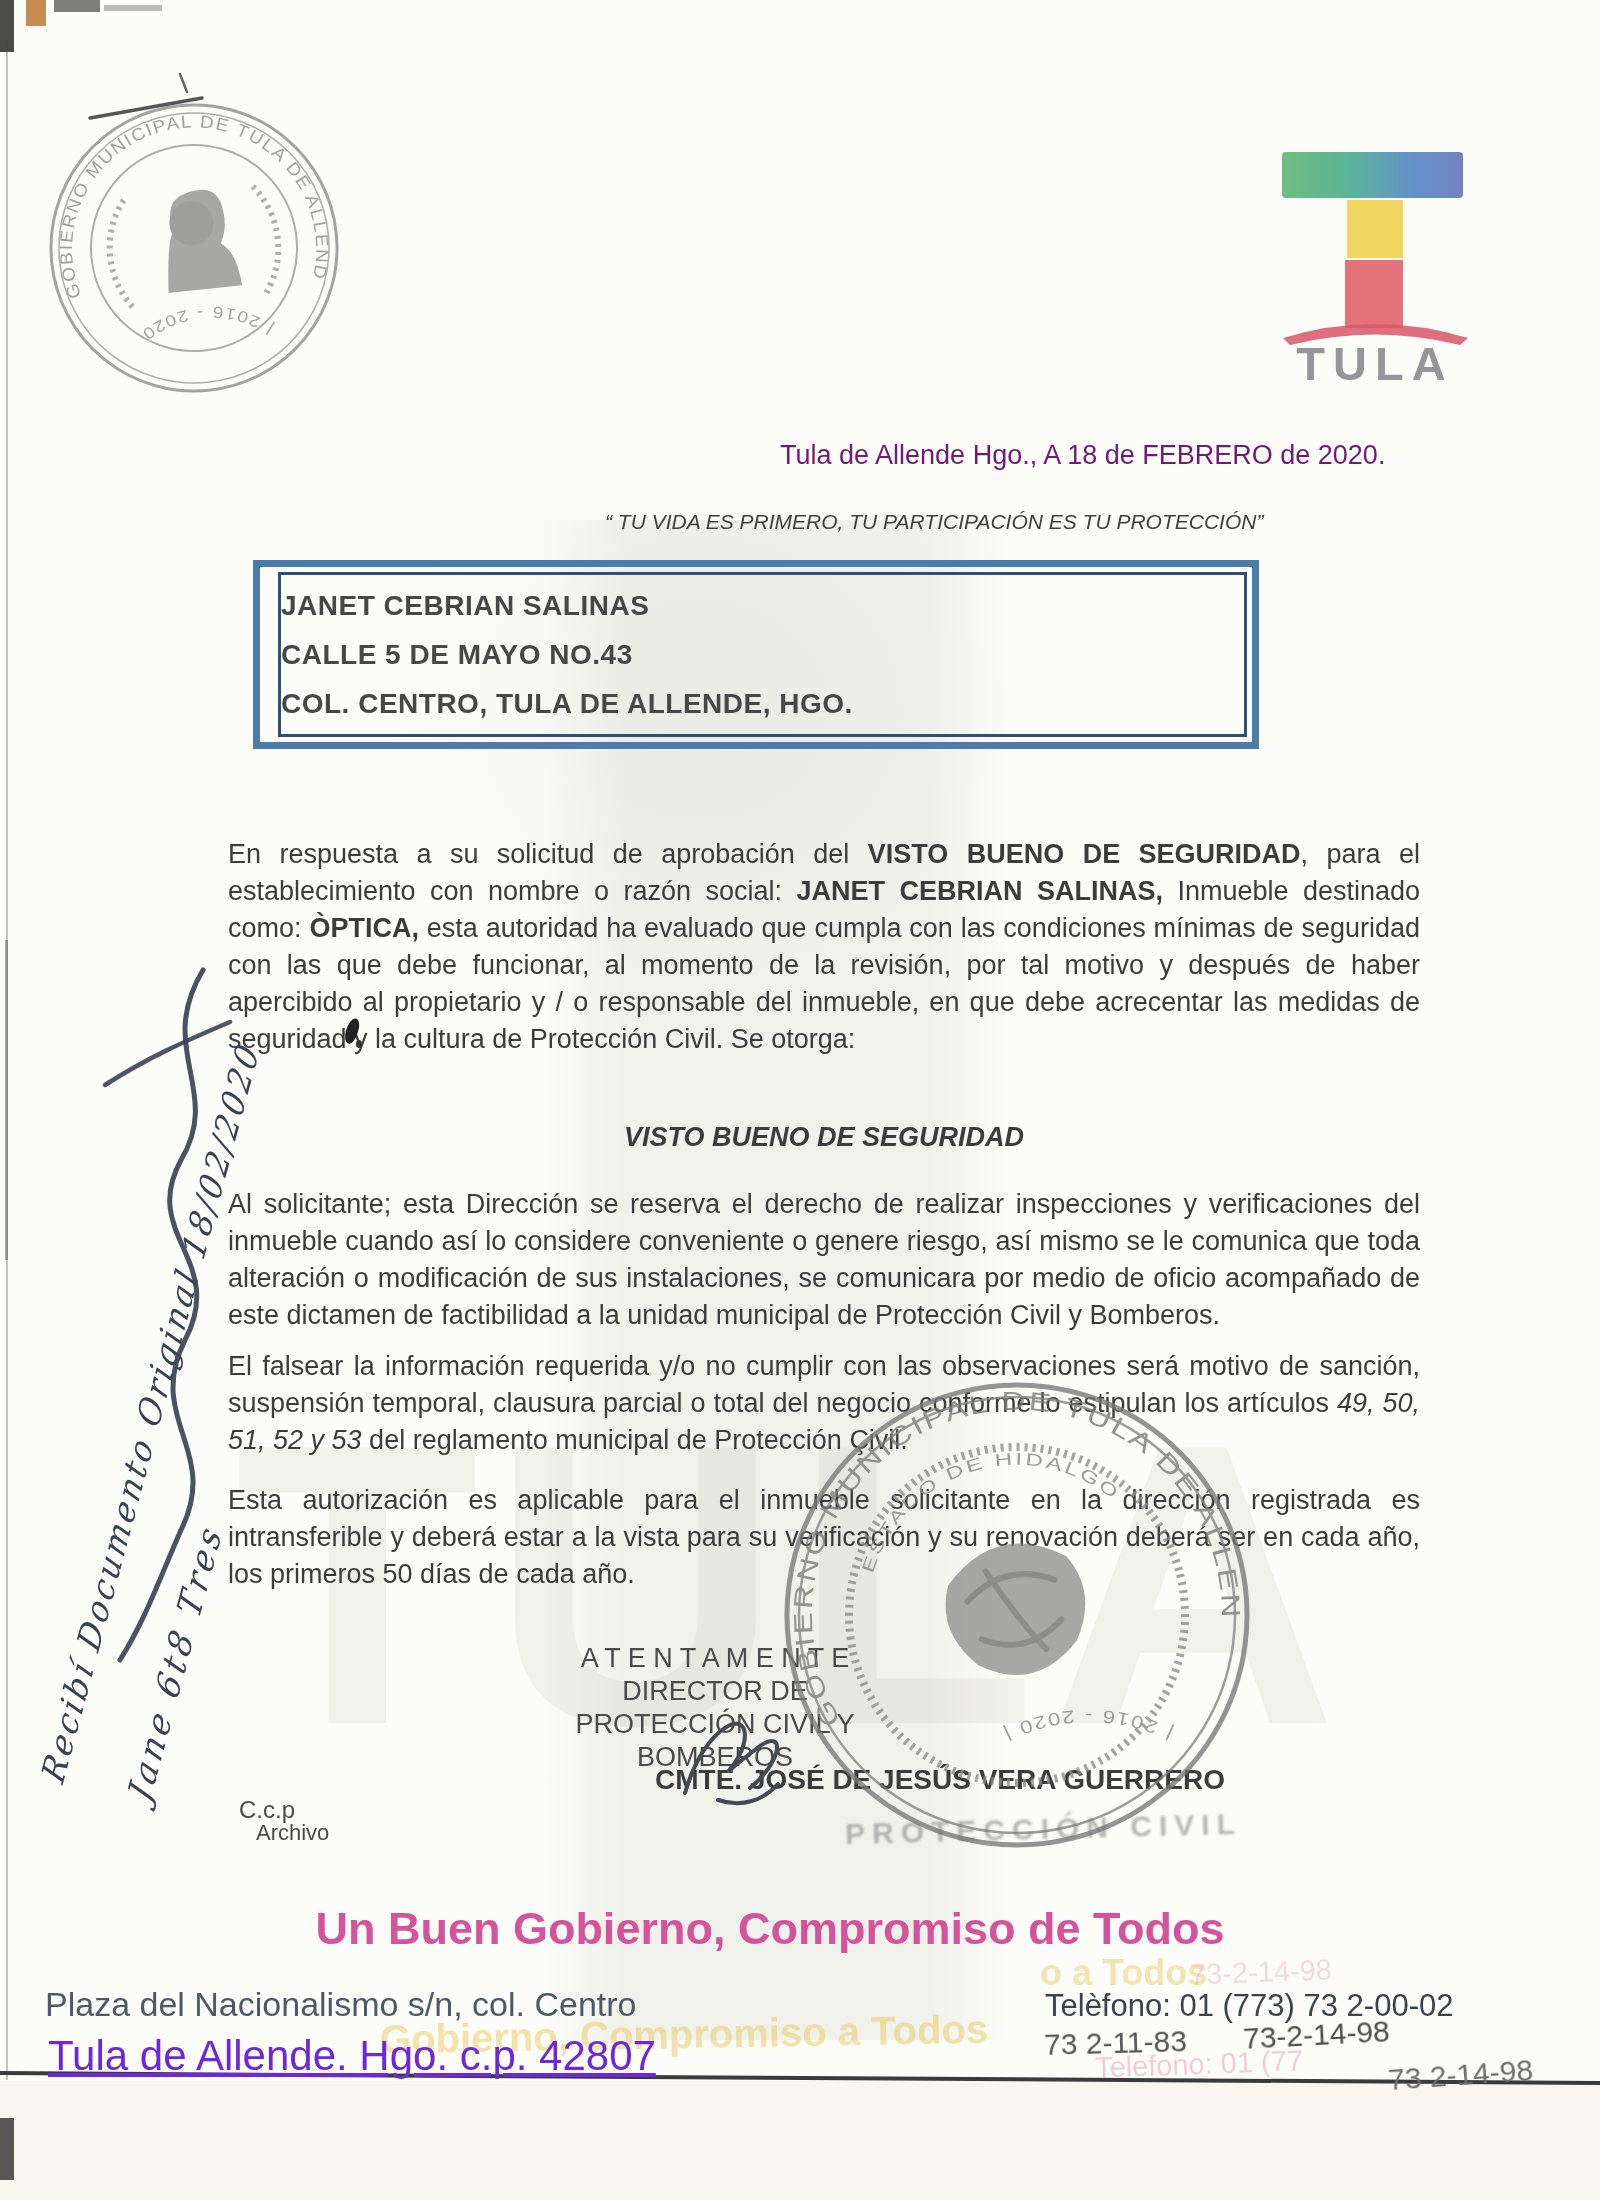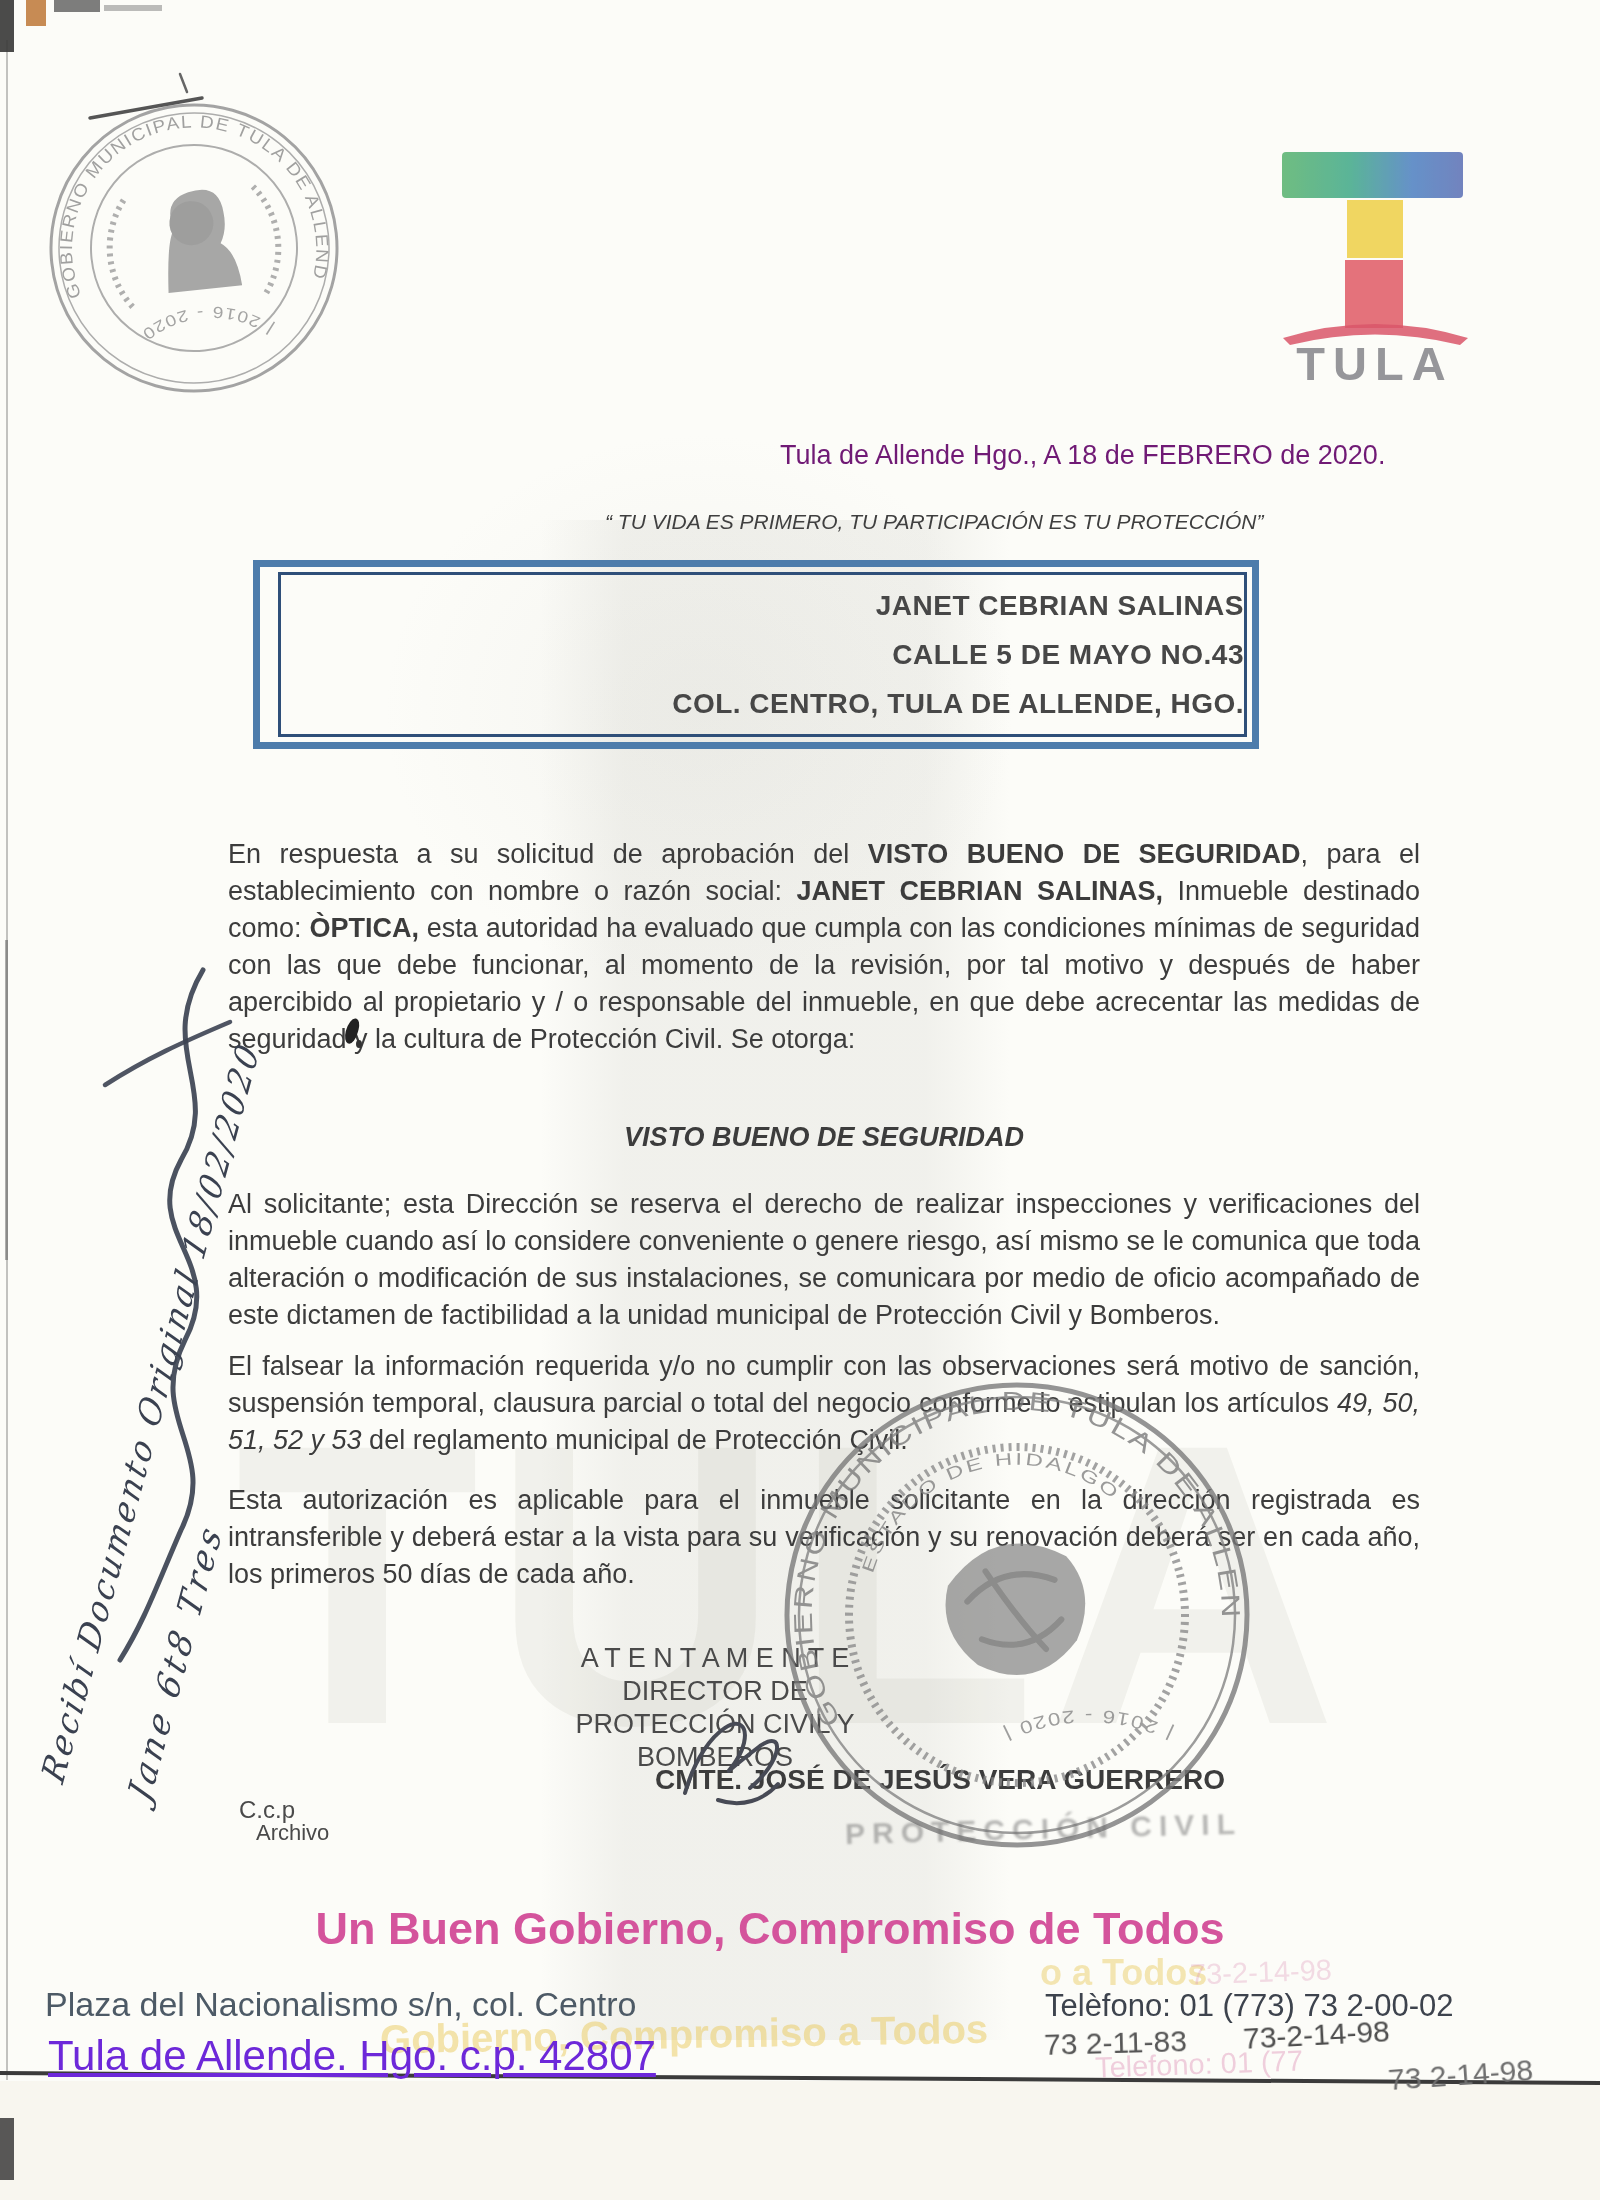--- a/index.html
+++ b/index.html
@@ -13,21 +13,21 @@
   
   .band{left:540px;top:520px;width:470px;height:1520px;z-index:0;
         background:linear-gradient(90deg,rgba(200,200,193,0) 0%,rgba(200,200,193,.22) 18%,rgba(200,200,193,.22) 82%,rgba(200,200,193,0) 100%);}
   .wm-tula{left:235px;top:1355px;font-size:400px;font-weight:800;letter-spacing:12px;
         color:rgba(168,168,156,.13);z-index:0;}
   .wm-blob{left:380px;top:430px;width:640px;height:560px;z-index:0;
         background:radial-gradient(ellipse at center,rgba(205,205,198,.16),rgba(205,205,198,0) 70%);}
   
   .box{left:253px;top:560px;width:992px;height:175px;border:7px solid #4d7cab;z-index:2;}
   .box-inner{position:absolute;inset:5px;border:3px solid #2f4f79;display:flex;flex-direction:column;
-        align-items:flex-end;justify-content:center;margin-left:13px;}
+        align-items:flex-start;justify-content:center;margin-left:13px;}
   .box-line{font-weight:700;font-size:28px;line-height:49px;color:#474747;letter-spacing:.5px;}
   
   .logo{left:1270px;top:140px;width:210px;height:260px;z-index:2;}
   .logo-bar{position:absolute;left:12px;top:12px;width:181px;height:46px;border-radius:4px;
         background:linear-gradient(90deg,#57b26d 0%,#3fa888 38%,#4c7fc1 72%,#5a6fb5 100%);opacity:.85;filter:blur(.6px);}
   .logo-yellow{position:absolute;left:77px;top:60px;width:56px;height:58px;background:#eed047;opacity:.85;filter:blur(.6px);}
   .logo-red{position:absolute;left:75px;top:120px;width:58px;height:68px;background:#e05a66;opacity:.85;filter:blur(.6px);}
   .logo-word{position:absolute;left:0;top:196px;width:100%;text-align:center;font-weight:800;
         font-size:47px;letter-spacing:8px;color:#96969a;}
   

